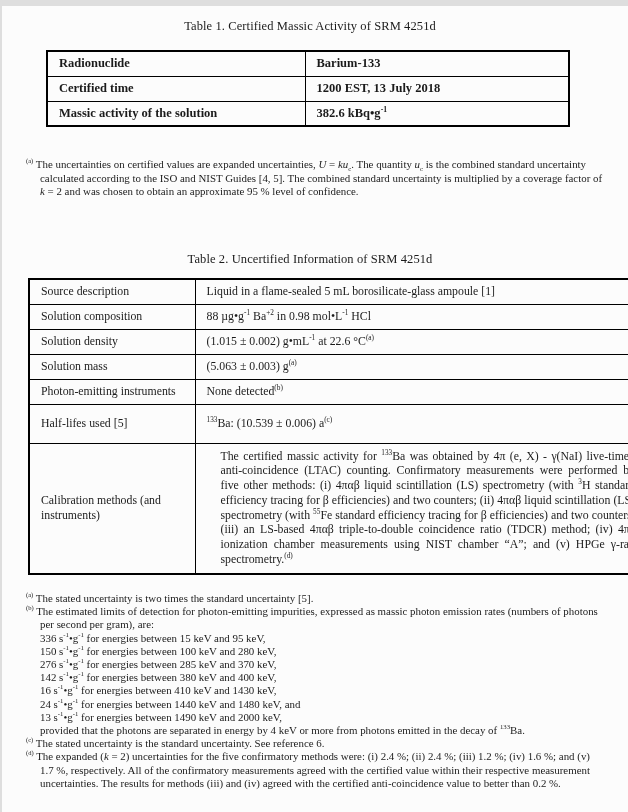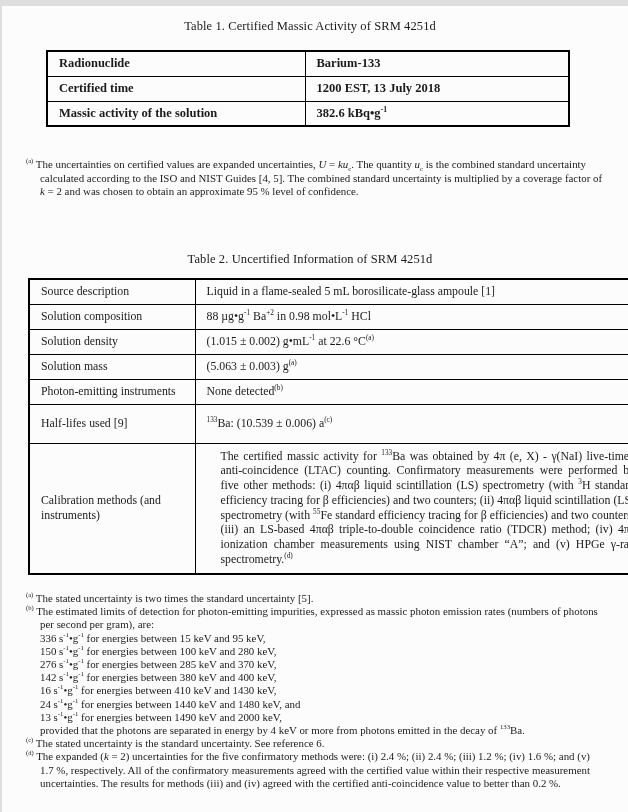--- a/index.html
+++ b/index.html
@@ -107,21 +107,21 @@
       </tr>
       <tr>
         <td>Solution mass</td>
         <td>(5.063 ± 0.003) g<sup>(a)</sup></td>
       </tr>
       <tr>
         <td>Photon-emitting instruments</td>
         <td>None detected<sup>(b)</sup></td>
       </tr>
       <tr class="tall">
-        <td>Half-lifes used [9]</td>
+        <td>Half-lifes used [5]</td>
         <td><sup>133</sup>Ba: (10.539 ± 0.006) a<sup>(c)</sup></td>
       </tr>
       <tr>
         <td>Calibration methods (and instruments)</td>
         <td class="just">The certified massic activity for <sup>133</sup>Ba was obtained by 4π (e, X) - γ(NaI) live-timed anti-coincidence (LTAC) counting.  Confirmatory measurements were performed by five other methods: (i) 4παβ liquid scintillation (LS) spectrometry (with <sup>3</sup>H standard efficiency tracing for β efficiencies) and two counters; (ii) 4παβ liquid scintillation (LS) spectrometry (with <sup>55</sup>Fe standard efficiency tracing for β efficiencies) and two counters; (iii) an LS-based 4παβ triple-to-double coincidence ratio (TDCR) method; (iv) 4πγ ionization chamber measurements using NIST chamber “A”; and (v) HPGe γ-ray spectrometry.<sup>(d)</sup></td>
       </tr>
     </tbody>
   </table>
 
   <div class="fnblock fnb2">

